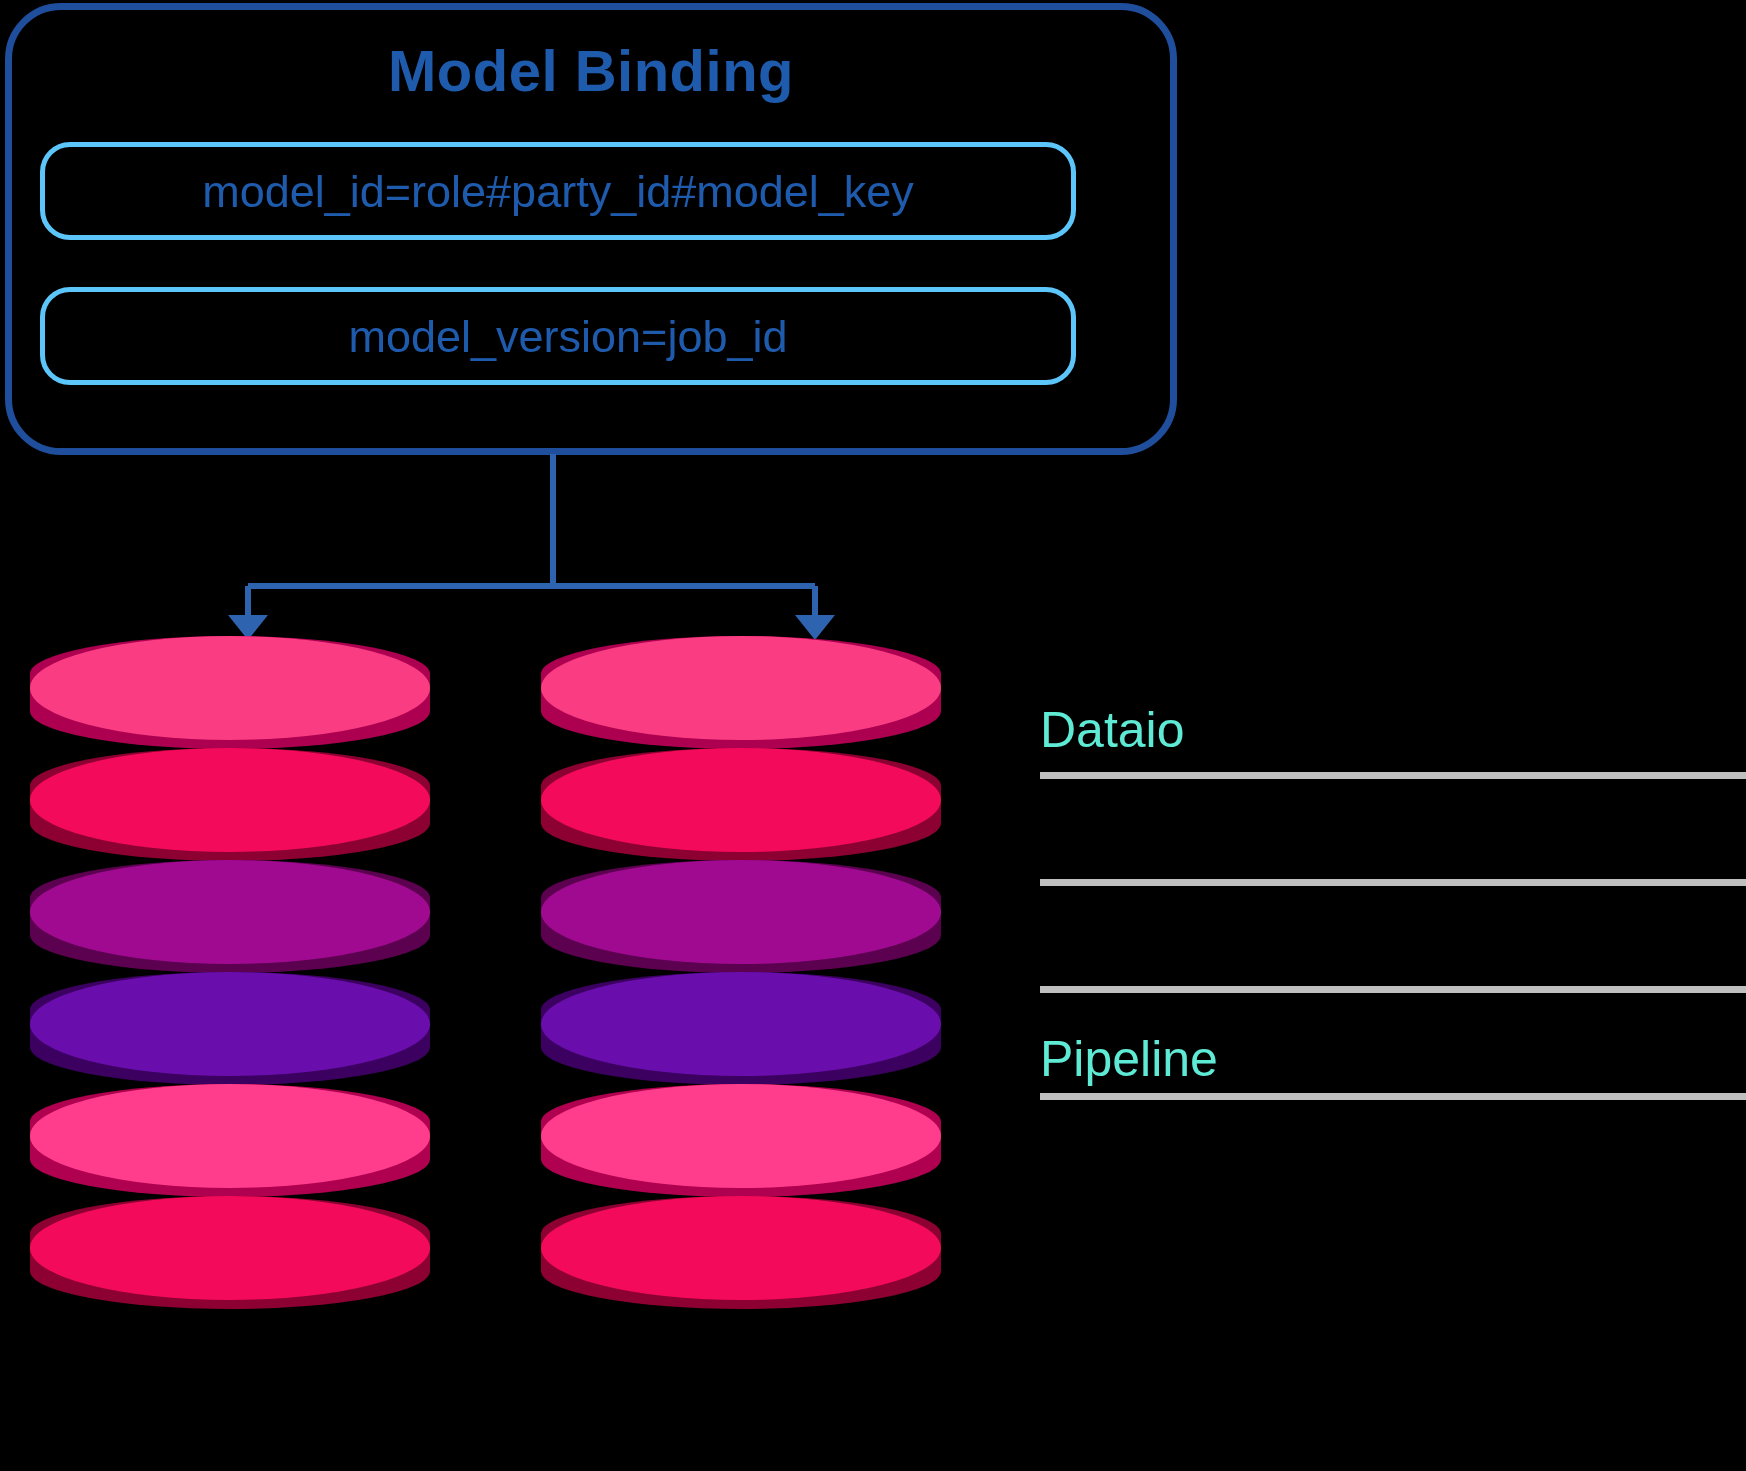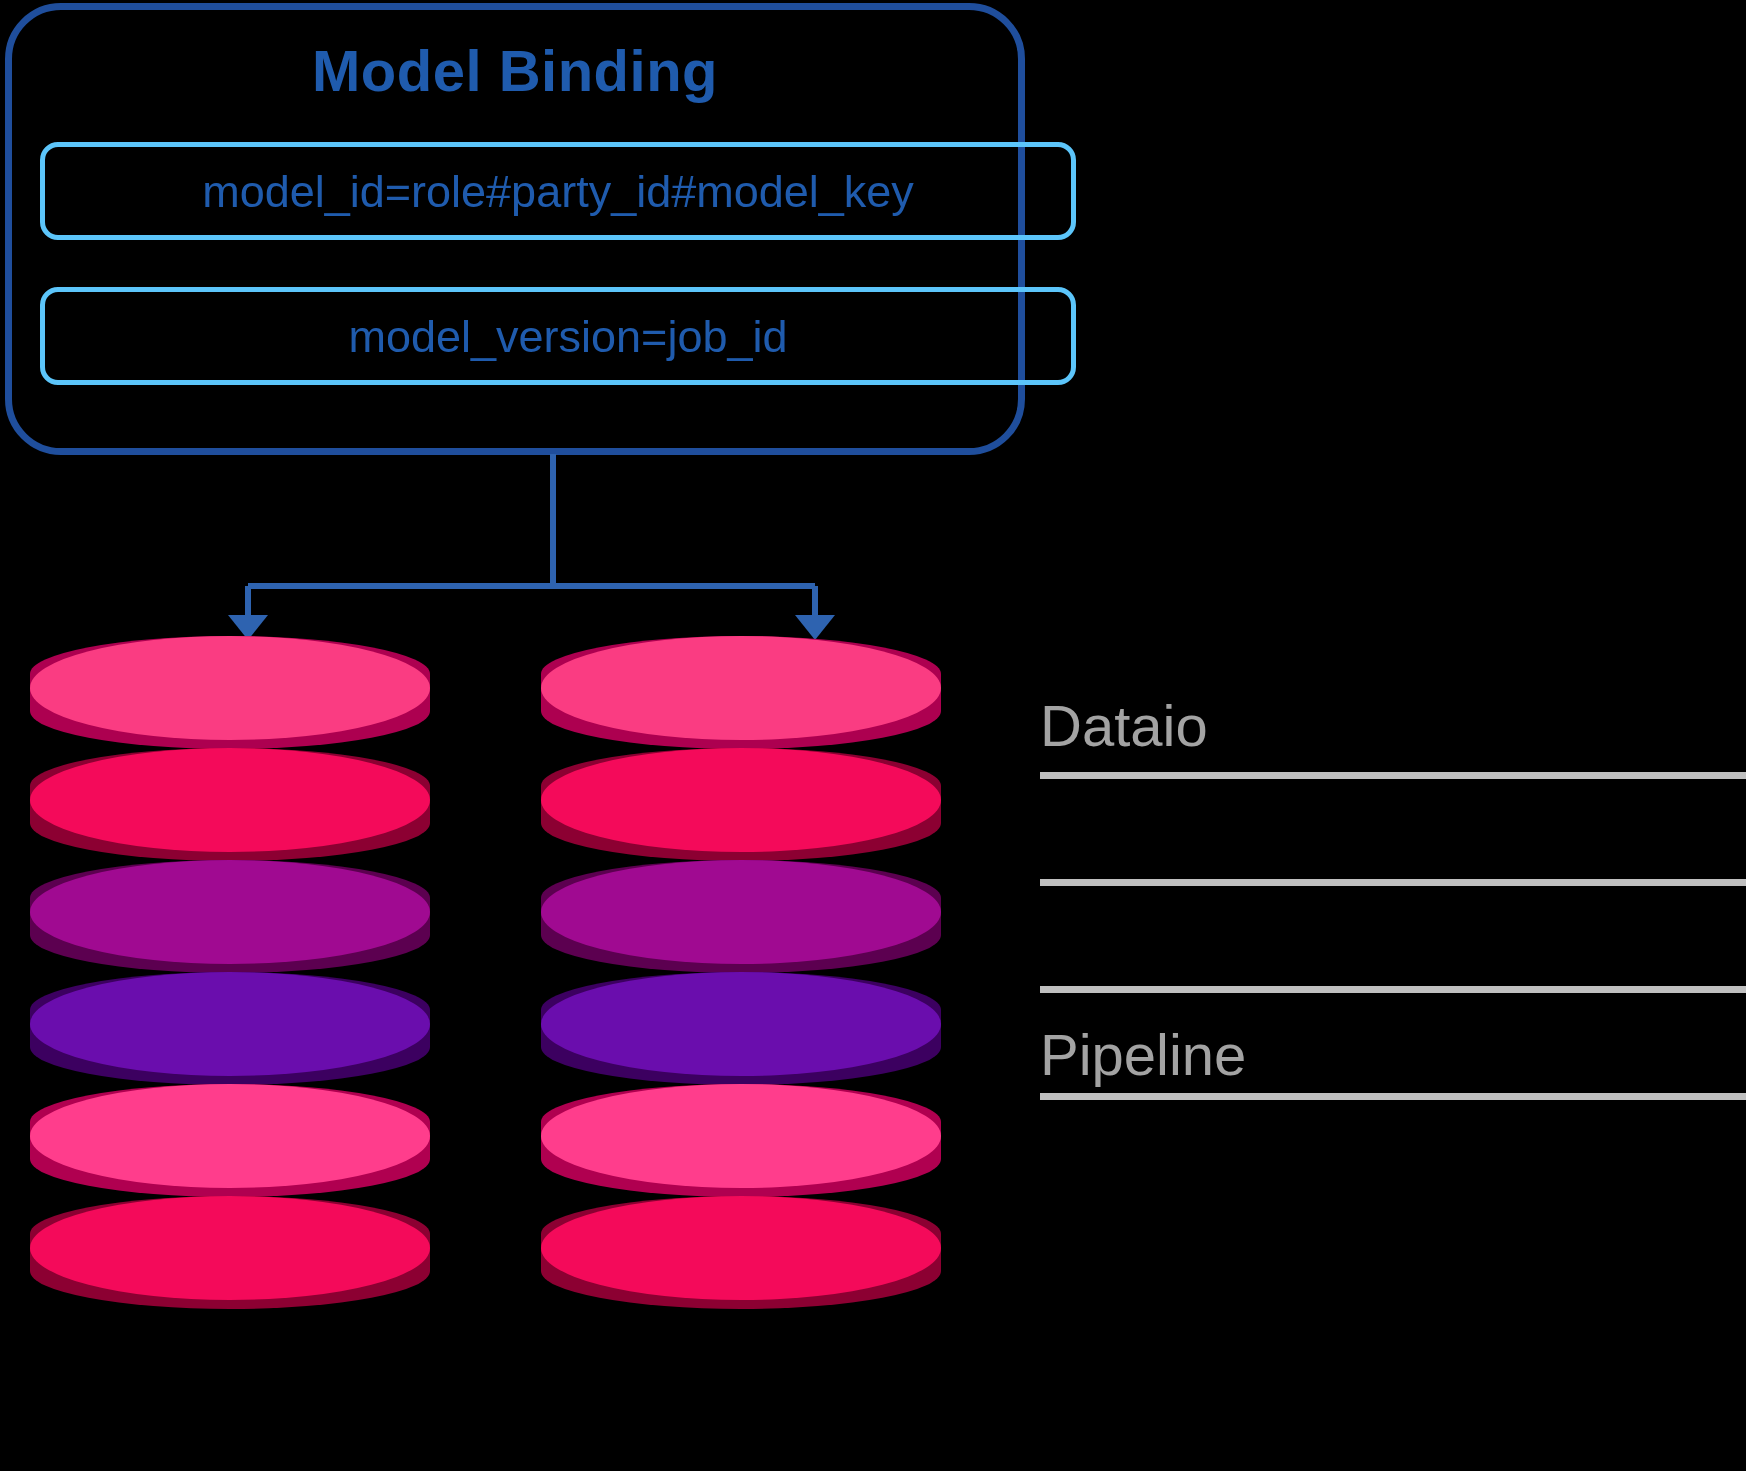--- a/index.html
+++ b/index.html
@@ -1,32 +1,32 @@
 <!DOCTYPE html>
 <html><head>
 <meta charset="utf-8">
 <style>
   html,body{margin:0;padding:0;background:#000;}
   body{width:1746px;height:1471px;position:relative;overflow:hidden;
        font-family:"Liberation Sans","DejaVu Sans",sans-serif;}
 
   
   #binding-card{
-    position:absolute;left:5px;top:3px;width:1020px;height:452px;
+    position:absolute;left:5px;top:3px;width:1172px;height:452px;
     box-sizing:border-box;
     border:7px solid #1F4E9C;border-radius:56px;background:transparent;
   }
   #binding-title{
     position:absolute;left:0;top:32px;width:100%;text-align:center;
     color:#1F5BAD;font-size:58px;font-weight:bold;letter-spacing:.5px;
     line-height:1;
   }
   .inner-field{
     position:absolute;left:28px;width:1036px;box-sizing:border-box;
-    border:5px solid #5CC5FA;border-radius:18px;background:transparent;
+    border:5px solid #5CC5FA;border-radius:30px;background:transparent;
     display:flex;align-items:center;justify-content:center;
     color:#1F5BAD;font-size:45px;line-height:1;
   }
   #field-model-id{top:132px;height:98px;}
   #field-model-version{top:277px;height:98px;padding-left:20px;}
 
   
   #connector{position:absolute;left:0;top:450px;width:1100px;height:190px;}
 
   
@@ -45,21 +45,21 @@
   }
   .disc .top{
     position:absolute;left:0;top:0;width:100%;height:104px;border-radius:50%;
   }
 
   
   #labels{position:absolute;left:1040px;top:672px;width:706px;}
   .label-row{position:relative;height:107px;}
   .label-row .txt{
     position:absolute;left:0;bottom:16px;
-    color:#a3a3a3;font-size:58px;line-height:1;white-space:nowrap;
+    color:#5eead4;font-size:50px;line-height:1;white-space:nowrap;
   }
   .label-row .rule{
     position:absolute;left:0;bottom:0;width:706px;height:7px;background:#BFBFBF;
   }
   #labels .label-row:nth-child(1) .txt{bottom:24px;}
 </style>
 </head>
 <body>
 
 <div id="binding-card">

